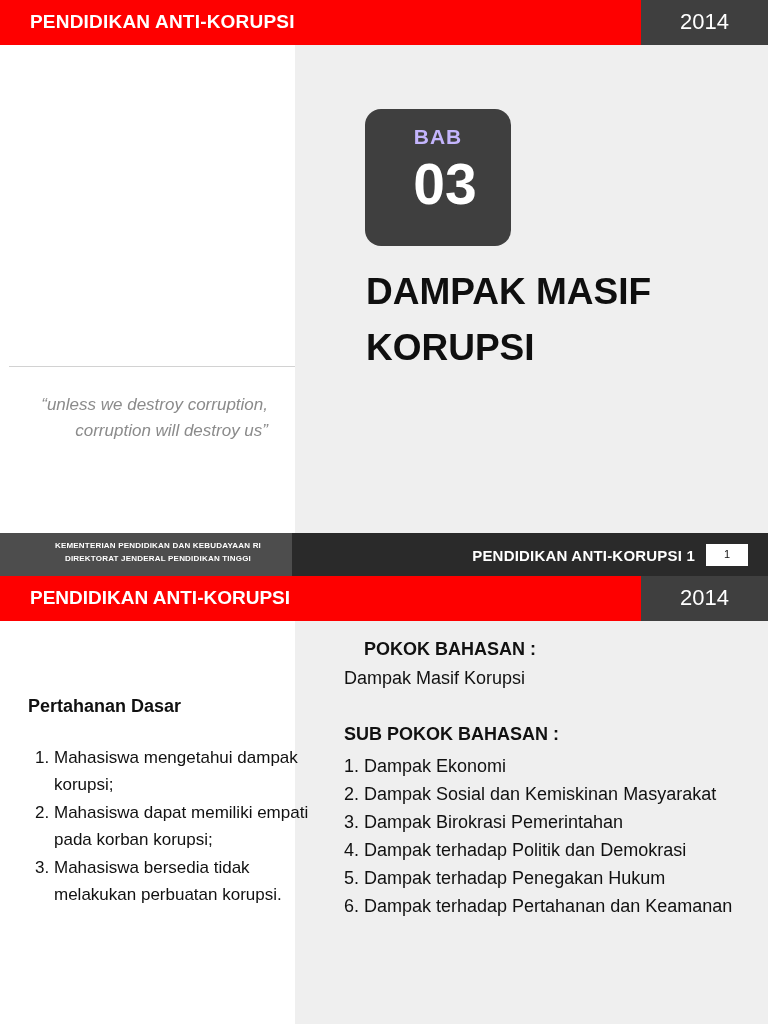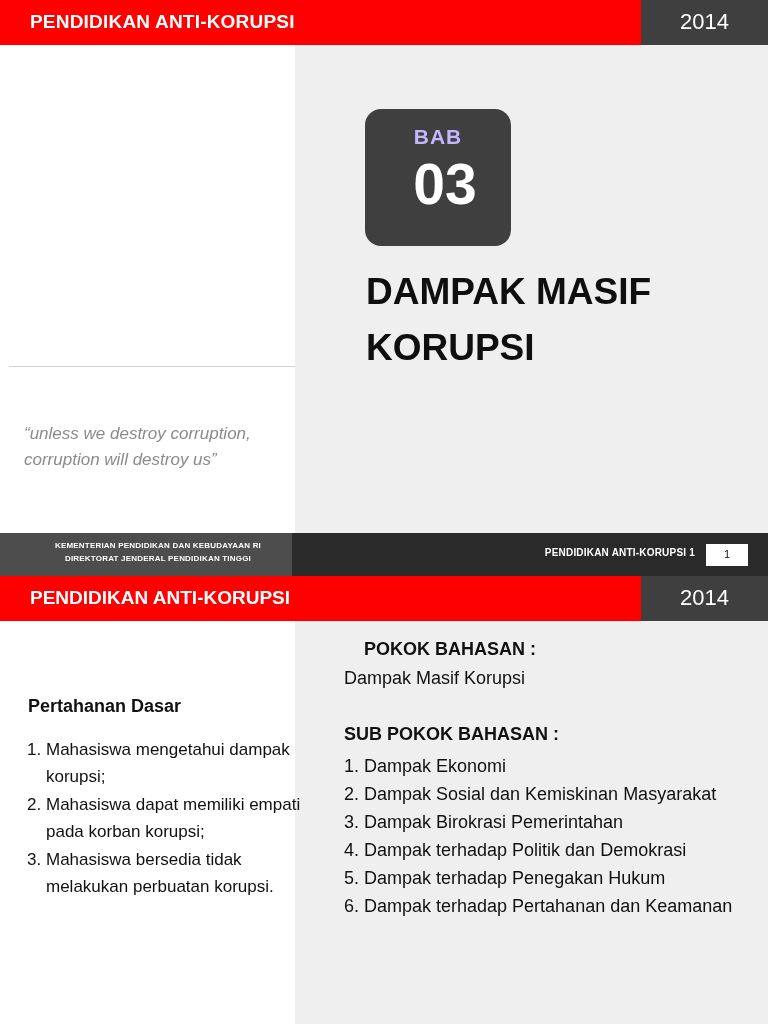--- a/index.html
+++ b/index.html
@@ -116,29 +116,28 @@
   .s1-divider {
     position: absolute;
     left: 9px;
     top: 366px;
     width: 286px;
     height: 1px;
     background: #d2d2d2;
   }
   .s1-quote {
     position: absolute;
-    left: 24px;
+    left: 32px;
     top: 392px;
     width: 236px;
-    text-align: left;
+    text-align: right;
     font-size: 17px;
     font-style: italic;
     color: #8b8b8b;
     line-height: 26px;
-    margin-top: 29px;
   }
 
   .s1-footer-left {
     position: absolute;
     left: 0;
     top: 533px;
     width: 292px;
     height: 43px;
     background: #4d4d4d;
   }
@@ -161,21 +160,21 @@
     top: 533px;
     width: 476px;
     height: 43px;
     background: #2a2a2a;
   }
   .s1-footer-right-text {
     position: absolute;
     right: 73px;
     top: 14px;
     color: #ffffff;
-    font-size: 10px;
+    font-size: 15px;
     font-weight: bold;
     letter-spacing: 0.2px;
   }
   .s1-page-box {
     position: absolute;
     right: 20px;
     top: 544px;
     width: 42px;
     height: 22px;
     background: #ffffff;
@@ -248,21 +247,21 @@
     top: 120px;
     font-size: 18px;
     font-weight: bold;
     color: #111111;
   }
   .s2-left-list {
     position: absolute;
     left: 14px;
     top: 160px;
     width: 270px;
-    margin: 0;
+    margin: 8px;
     padding: 0 0 0 32px;
     font-size: 17px;
     color: #111111;
     line-height: 27px;
   }
   .s2-left-list li {
     margin-bottom: 1px;
   }
 
   .s2-h1 {

